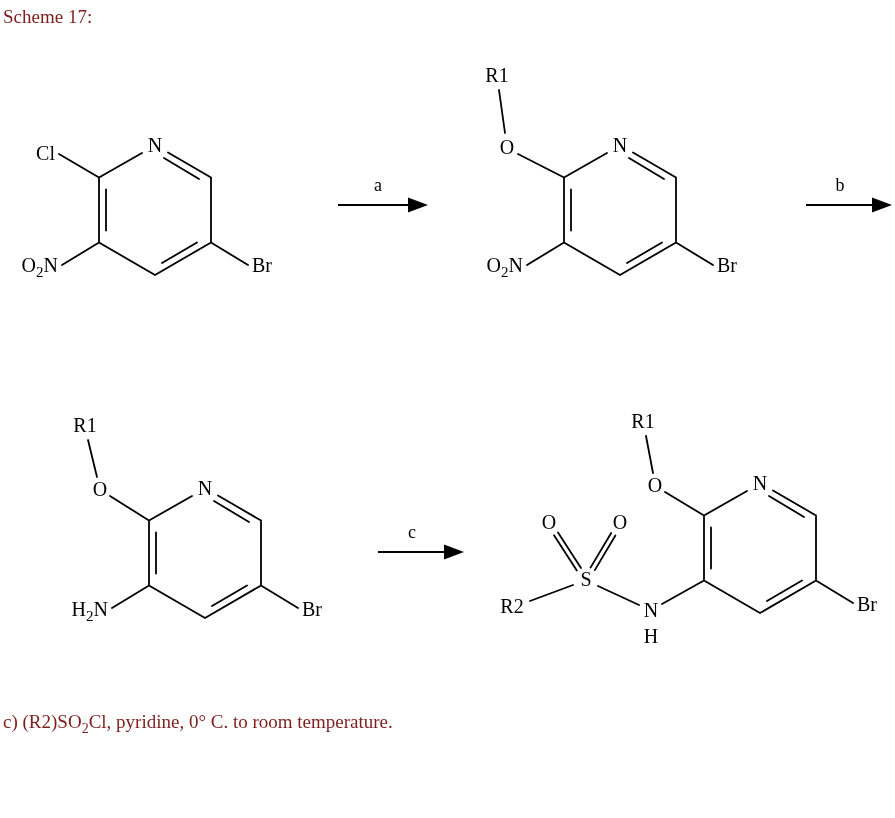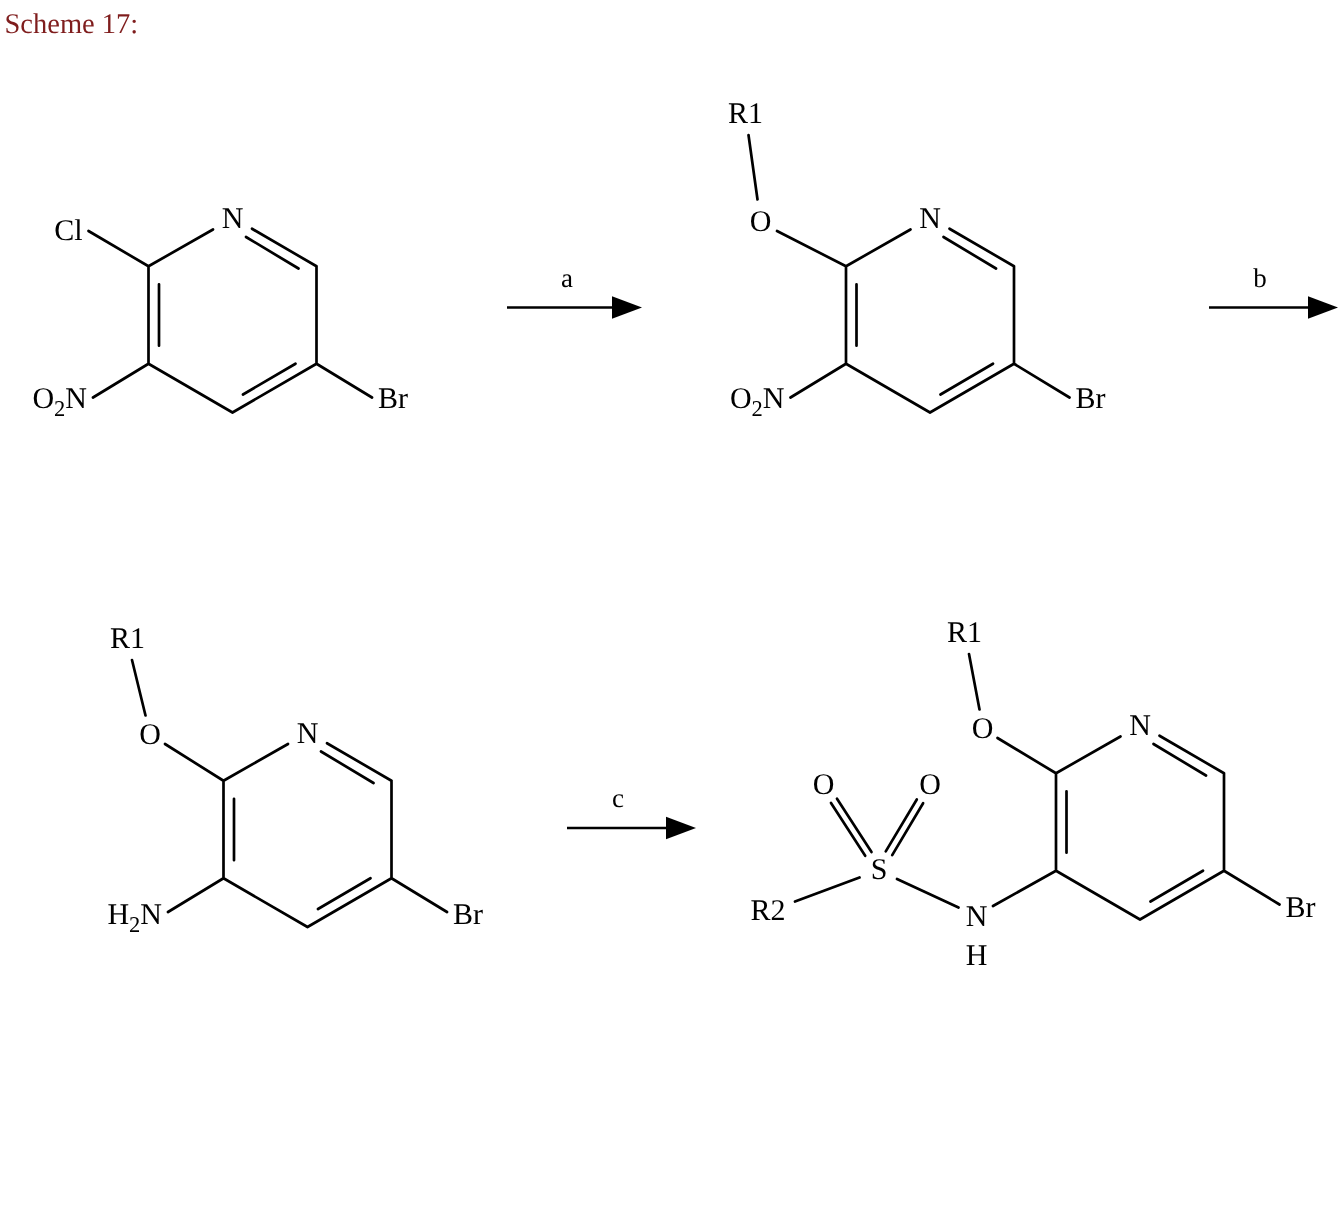--- a/index.html
+++ b/index.html
@@ -103,15 +103,16 @@
       <text x="586" y="586" text-anchor="middle">S</text>
       <text x="549" y="529" text-anchor="middle">O</text>
       <text x="620" y="529" text-anchor="middle">O</text>
       <text x="512" y="613" text-anchor="middle">R2</text>
       <text x="651" y="617" text-anchor="middle">N</text>
       <text x="651" y="643" text-anchor="middle">H</text>
     </g>
   </svg>
 
   <div class="conditions">
+    <div><span>c) (R2)SO</span><sub>2</sub><span>Cl, pyridine, 0° C. to room temperature.</span></div>
   </div>
 
 </div>
 
 </body></html>

